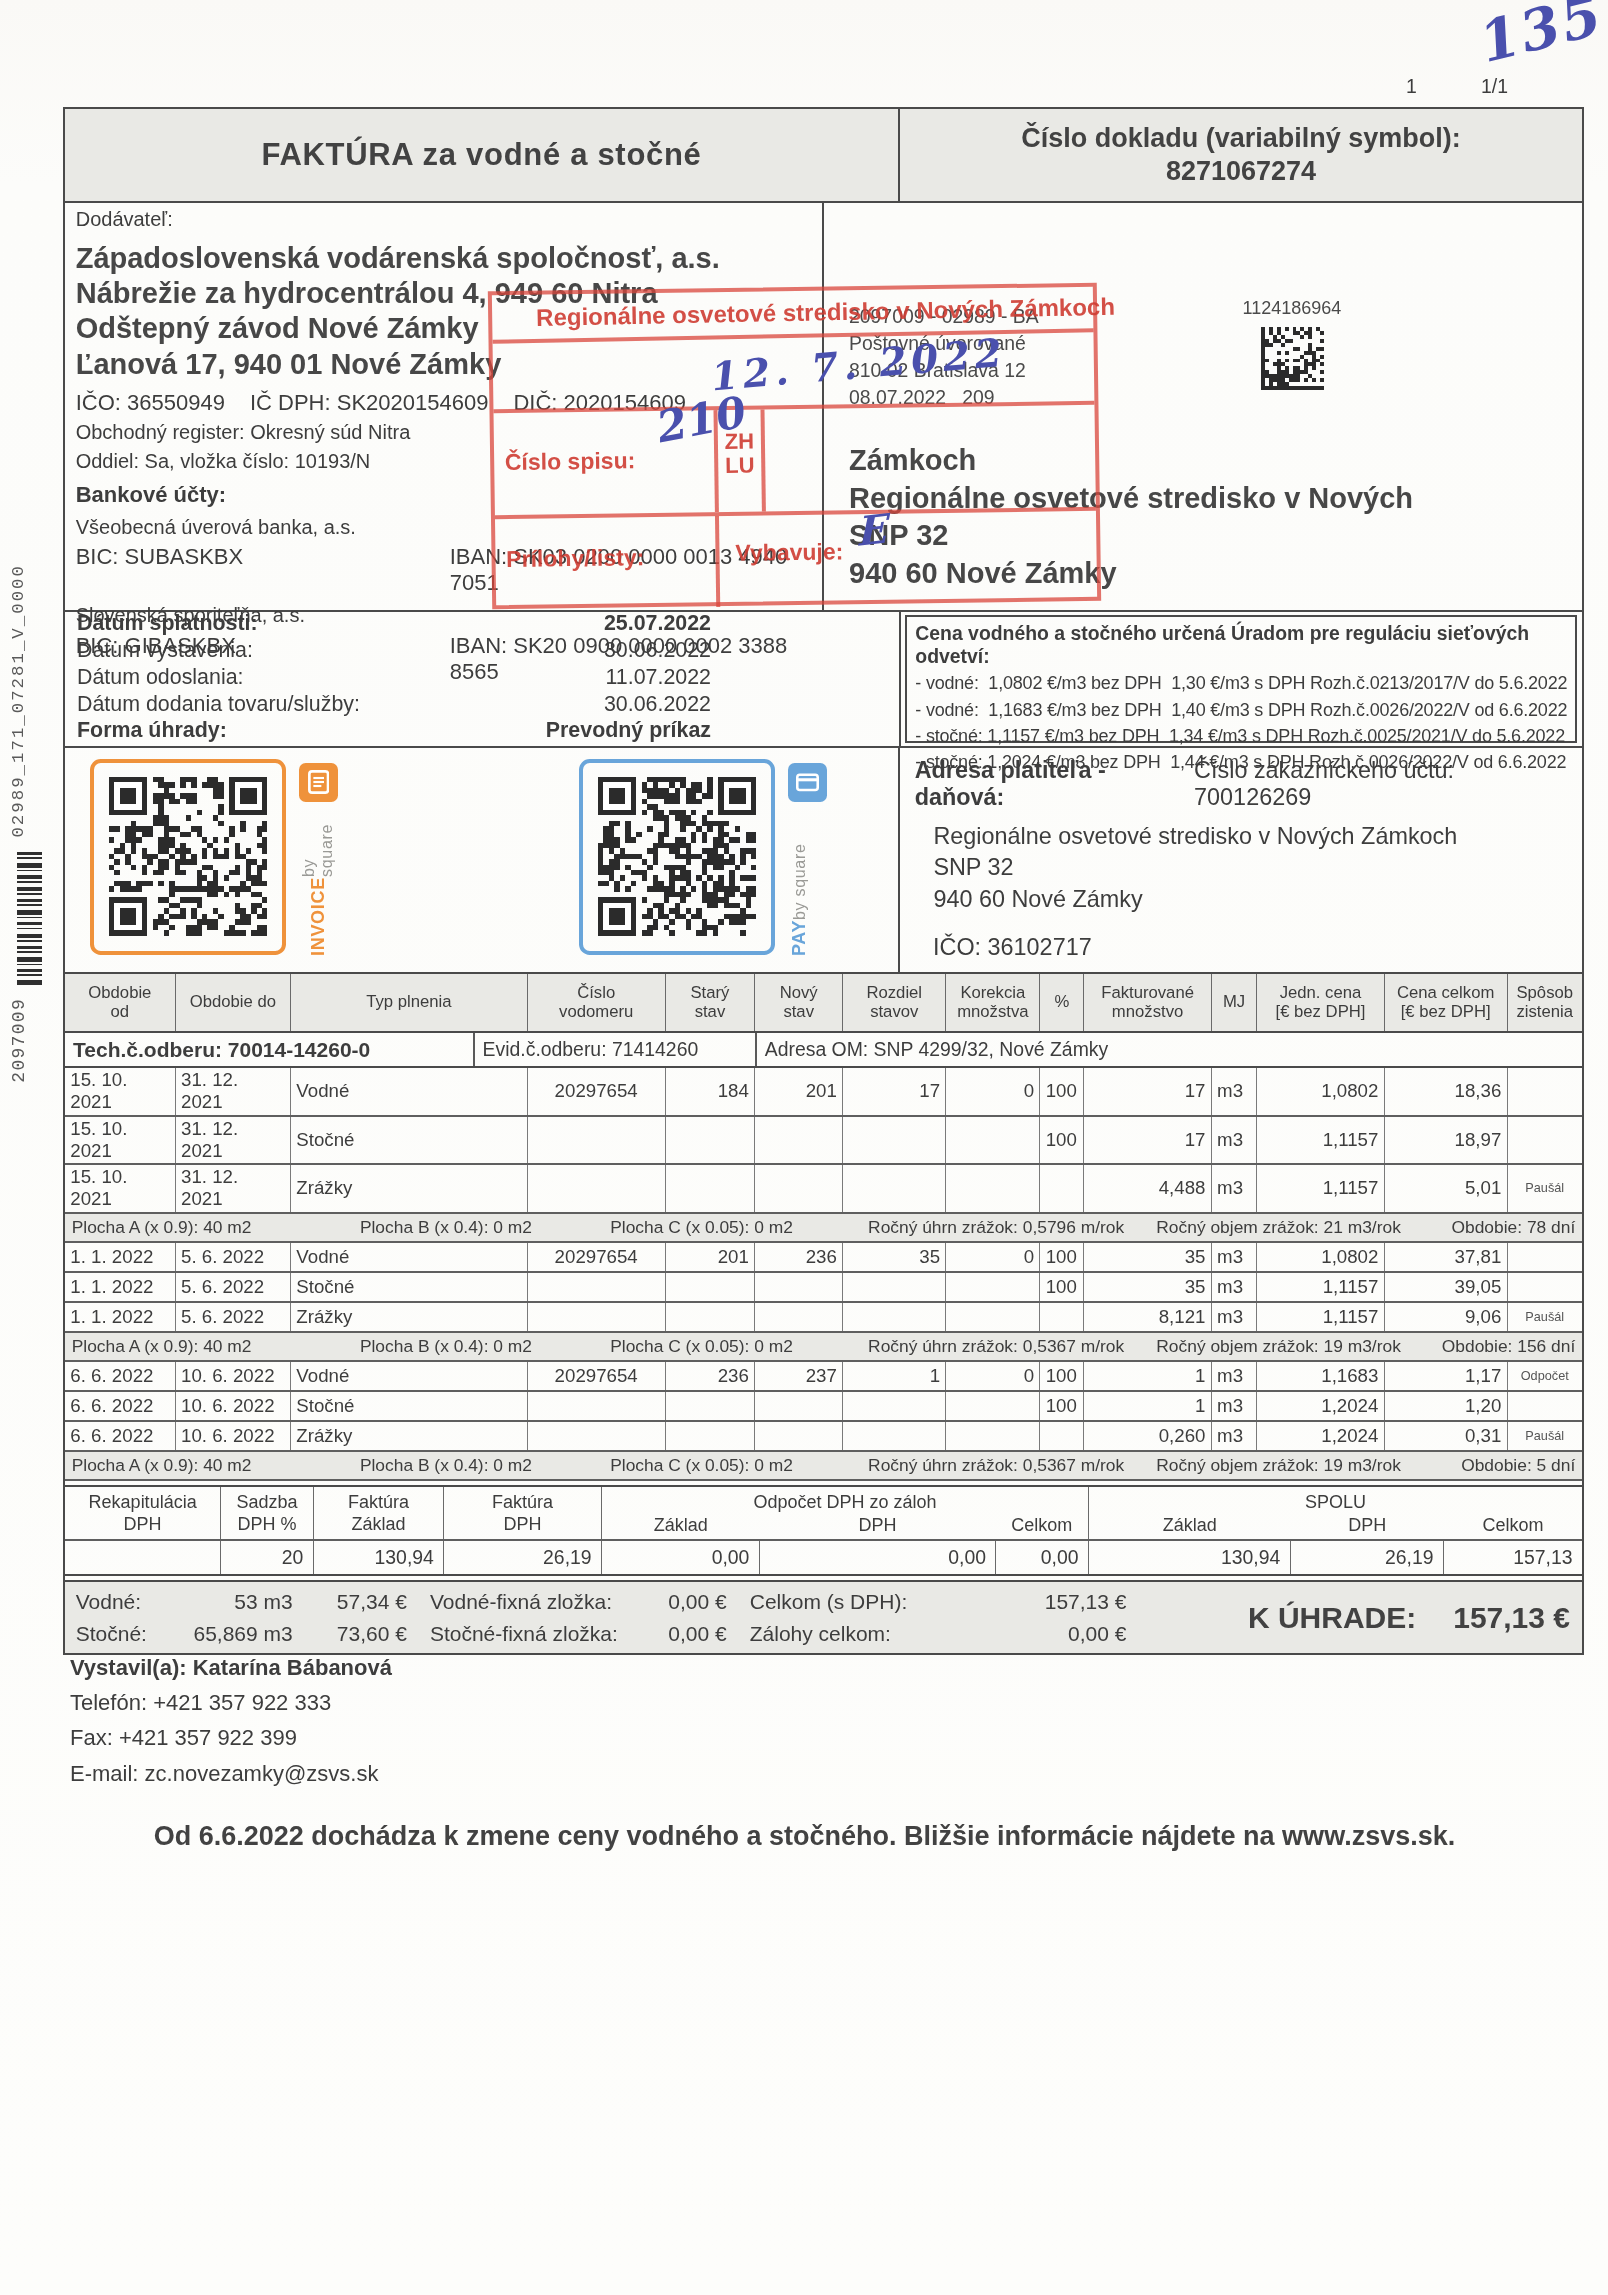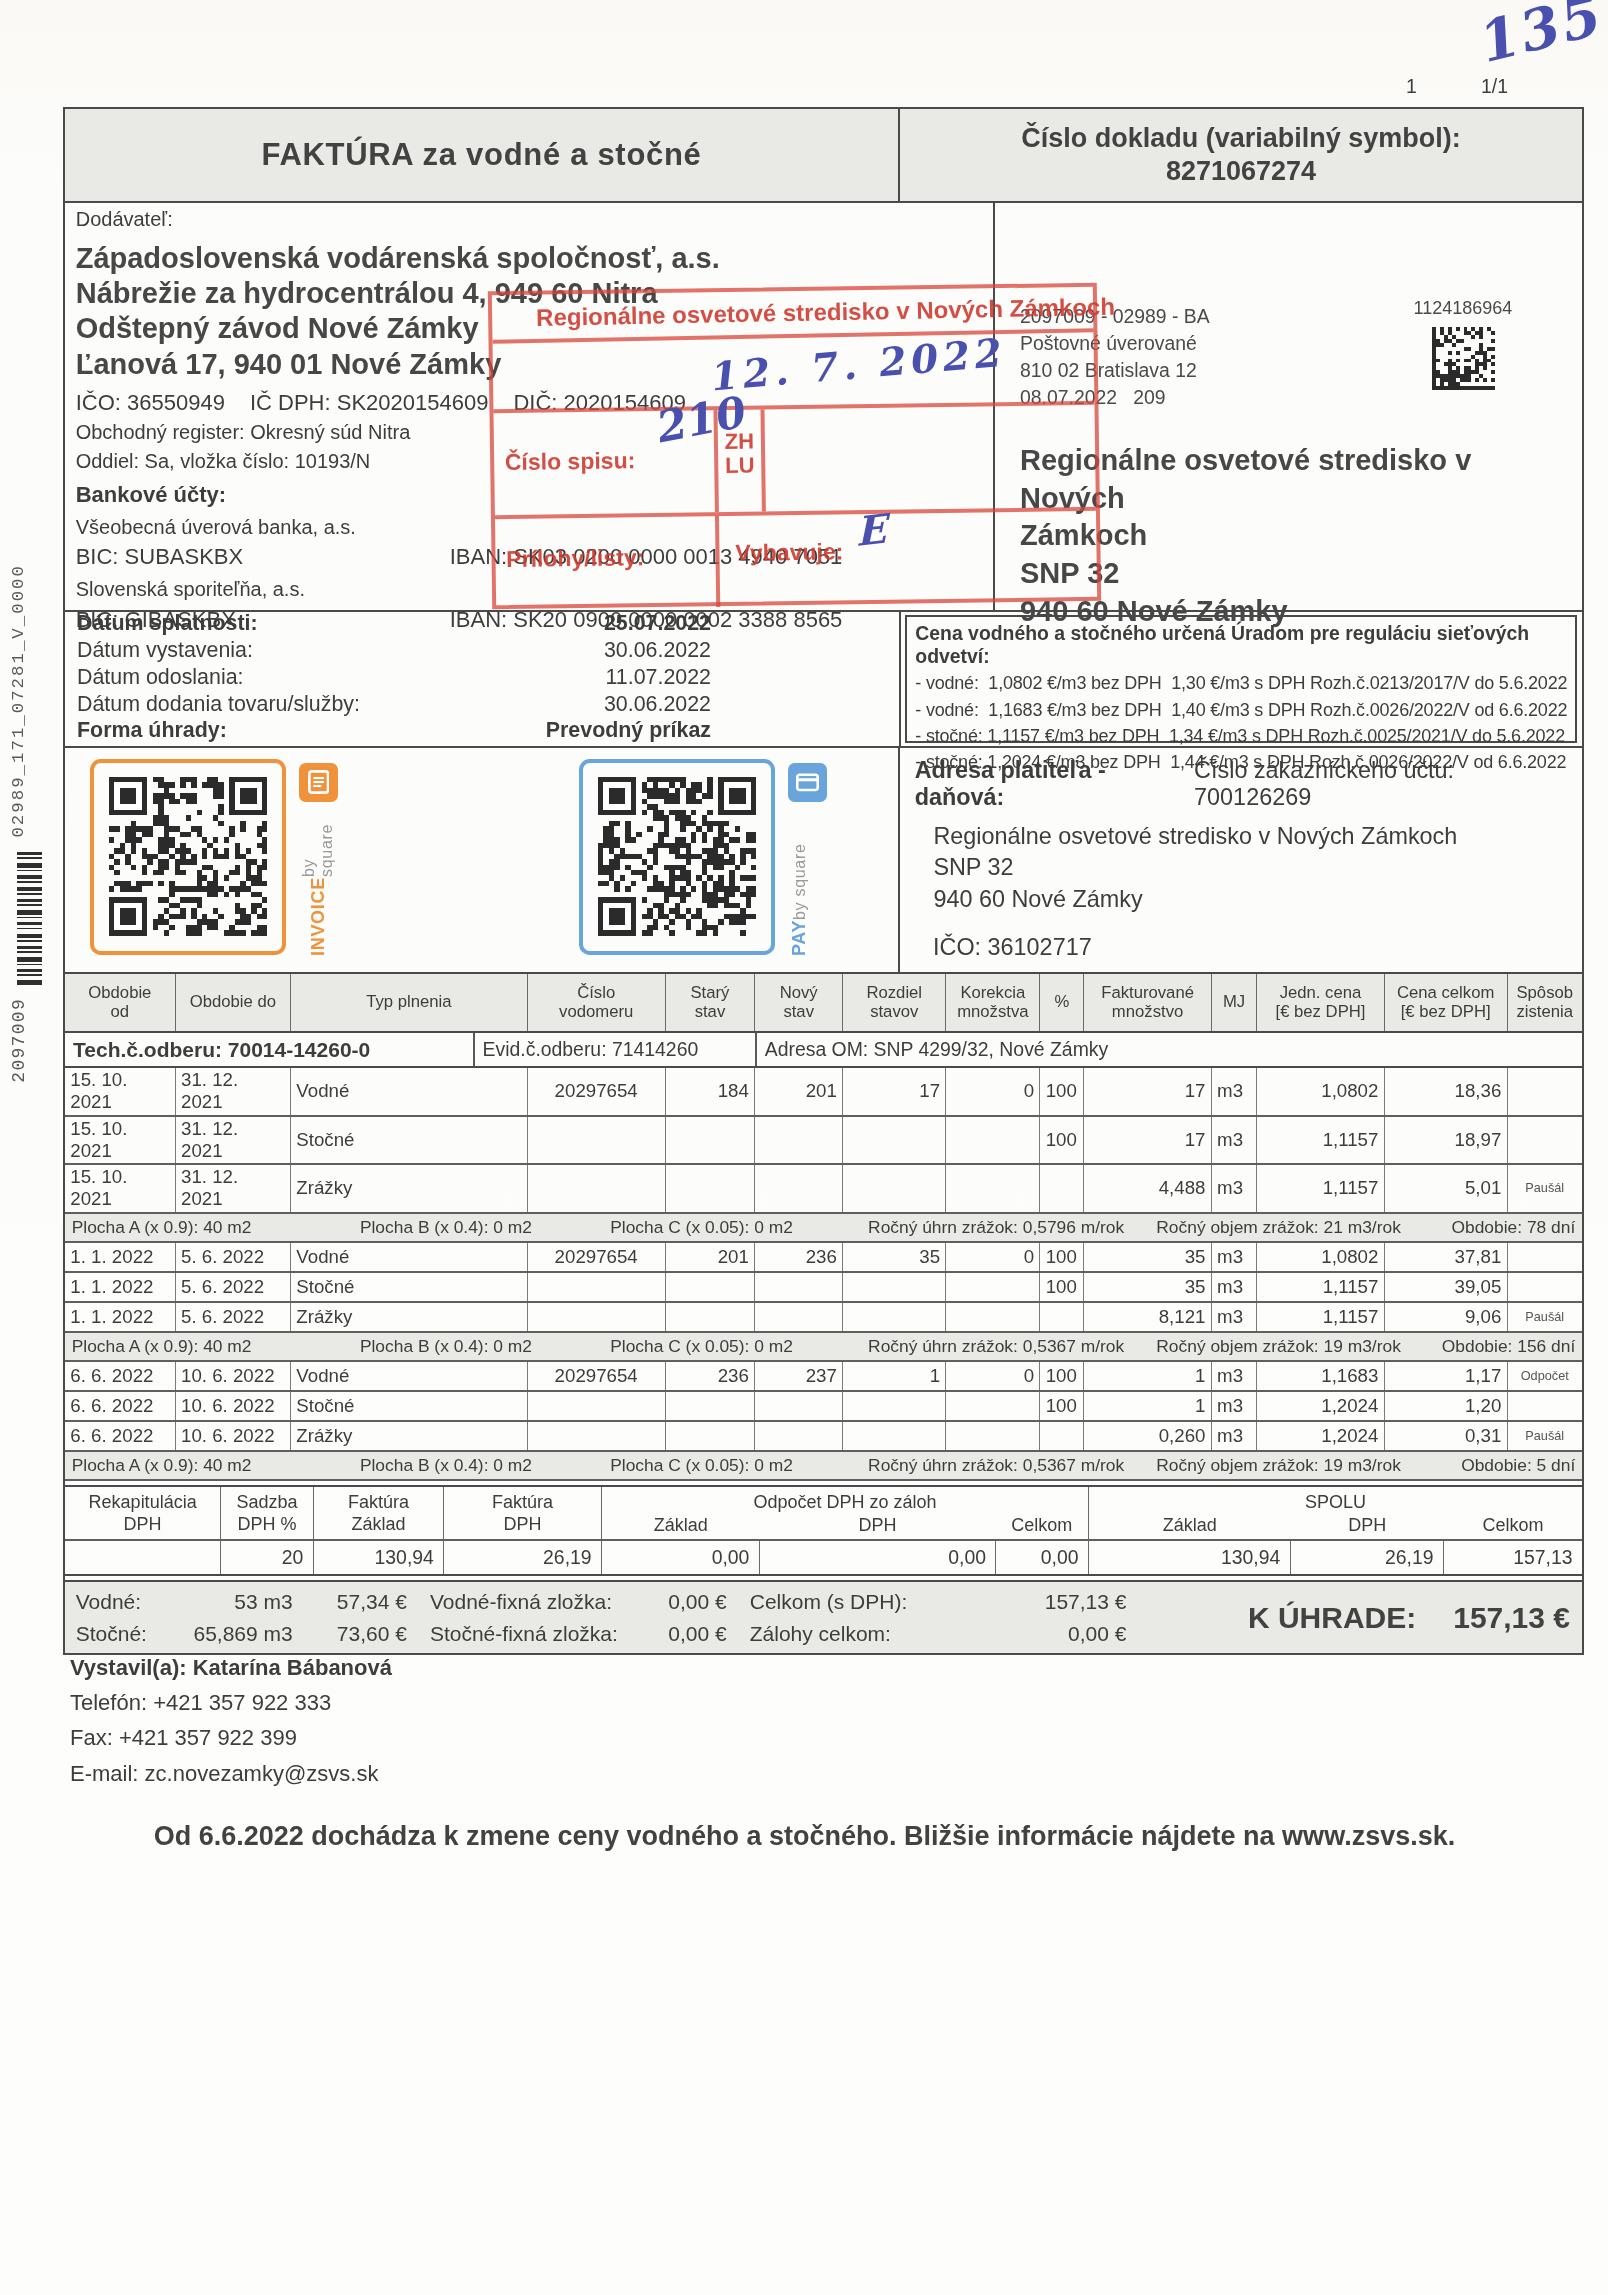--- a/index.html
+++ b/index.html
@@ -22,21 +22,21 @@
   
   .main-box{position:absolute;left:63px;top:107px;width:1517px;border:2.7px solid #4a4a4a;box-sizing:content-box;background:transparent;}
 
   .header-row{display:flex;height:92px;background:#e9e9e5;border-bottom:2px solid #4a4a4a;}
   .header-left{width:835px;border-right:2px solid #4a4a4a;display:flex;align-items:center;justify-content:center;box-sizing:border-box;}
   .header-title{font-size:31px;font-weight:bold;letter-spacing:0.7px;color:#424242;}
   .header-right{flex:1;display:flex;flex-direction:column;align-items:center;justify-content:center;gap:2.7px;}
   .doc-label,.doc-number{font-size:27px;font-weight:bold;color:#424242;}
 
   .body-row{display:flex;height:407px;border-bottom:2px solid #4a4a4a;}
-  .body-left{width:930px;border-right:2px solid #4a4a4a;padding:5.3px 10.7px;box-sizing:border-box;}
+  .body-left{width:759px;border-right:2px solid #4a4a4a;padding:5.3px 10.7px;box-sizing:border-box;}
   .body-right{flex:1;position:relative;padding-left:12px;}
   .small-label{font-size:20px;}
   .supplier-name,.supplier-addr{font-size:29px;font-weight:bold;line-height:1.22;color:#474747;}
   .supplier-name{margin-top:9.4px;}
   .supplier-ids{display:flex;gap:25px;font-size:22px;margin-top:8px;}
   .supplier-reg{font-size:20px;margin-top:5.3px;}
   .bank-label{font-size:22px;font-weight:bold;margin-top:9.4px;}
   .bank-name{font-size:20px;margin-top:8px;}
   .bank-line{display:flex;font-size:22px;margin-top:5.3px;}
   .bank-bic{width:374px;flex:none;}
@@ -331,22 +331,22 @@
                 <rect x="9" y="15" width="1" height="1" fill="#2b2b2b"></rect>
                 <rect x="10" y="15" width="1" height="1" fill="#2b2b2b"></rect>
                 <rect x="11" y="15" width="1" height="1" fill="#2b2b2b"></rect>
                 <rect x="12" y="15" width="1" height="1" fill="#2b2b2b"></rect>
                 <rect x="13" y="15" width="1" height="1" fill="#2b2b2b"></rect>
                 <rect x="14" y="15" width="1" height="1" fill="#2b2b2b"></rect>
                 <rect x="15" y="15" width="1" height="1" fill="#2b2b2b"></rect>
               </svg></div>
         </div>
         <div class="recipient">
+          <div>Zámkoch</div>
           <div>Regionálne osvetové stredisko v Nových</div>
-          <div>Zámkoch</div>
           <div>SNP 32</div>
           <div>940 60 Nové Zámky</div>
         </div>
       </div>
     </div>
 
     <div class="dates-row">
       <div class="dates-left" id="dates-rows">
           <div class="date-line bold">
             <span>Dátum splatnosti:</span>

